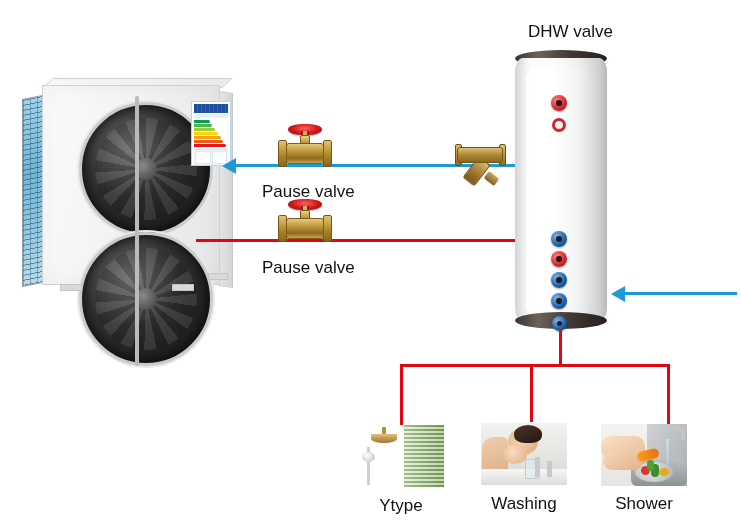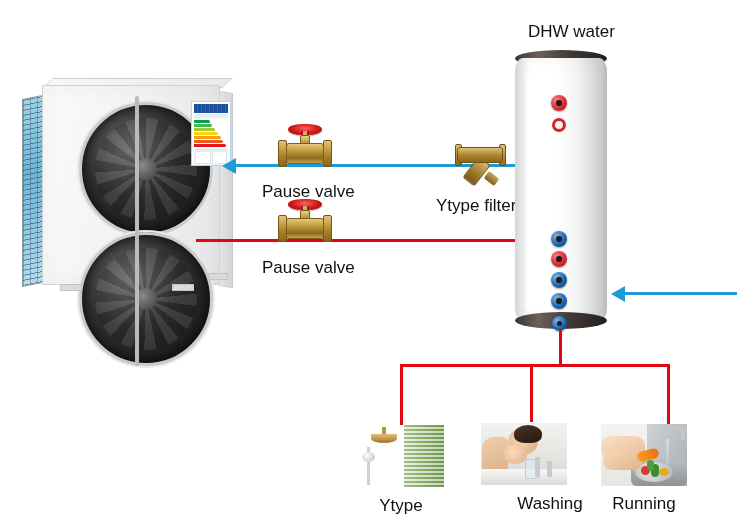--- a/index.html
+++ b/index.html
@@ -238,21 +238,20 @@
   </div>
   <div class="lbl" style="left:262px;top:258px;">Pause valve</div>
 
   <div id="ytype-filter">
     <div class="yf-nut-l"></div>
     <div class="yf-nut-r"></div>
     <div class="yf-leg"></div>
     <div class="yf-cap"></div>
     <div class="yf-main"></div>
   </div>
-  <div class="lbl" style="left:436px;top:196px;">Ytype filter</div>
 
   <div id="dhw-tank">
     <div class="tank-cap top"></div>
     <div class="tank-shell">
       <div class="tank-gloss"></div>
     </div>
     <div class="tank-cap bottom"></div>
 
     <div class="port port-red" style="left:36px;top:45px;width:16px;height:16px;">
         <div class="port-core"></div>
@@ -268,21 +267,21 @@
     <div class="port port-blue" style="left:36px;top:222px;width:16px;height:16px;">
         <div class="port-core"></div>
       </div>
     <div class="port port-blue" style="left:36px;top:243px;width:16px;height:16px;">
         <div class="port-core"></div>
       </div>
     <div class="port port-blue" style="left:37px;top:266px;width:15px;height:15px;">
         <div class="port-core"></div>
       </div>
   </div>
-  <div class="lbl" style="left:528px;top:22px;">DHW water</div>
+  <div class="lbl" style="left:528px;top:22px;">DHW valve</div>
 
   <div class="pipe-h blue" style="left:625px;top:292px;width:112px;"></div>
   <div class="arrow arrow-left-blue" style="left:611px;top:286px;"></div>
 
   <div class="pipe-v red" style="left:559px;top:330px;height:36px;"></div>
   <div class="pipe-h red" style="left:400px;top:364px;width:270px;"></div>
   <div class="pipe-v red" style="left:400px;top:364px;height:62px;"></div>
   <div class="pipe-v red" style="left:530px;top:364px;height:58px;"></div>
   <div class="pipe-v red" style="left:667px;top:364px;height:62px;"></div>
 
@@ -300,33 +299,33 @@
     <div class="wa-bg"></div>
     <div class="wa-torso"></div>
     <div class="wa-head"></div>
     <div class="wa-hair"></div>
     <div class="wa-hands"></div>
     <div class="wa-sink"></div>
     <div class="wa-glass"></div>
     <div class="wa-tap"></div>
     <div class="wa-tap2"></div>
   </div>
-  <div class="cap" style="left:495px;top:494px;">Washing</div>
+  <div class="cap" style="left:469px;top:494px;">Washing</div>
 
   <div class="photo" style="left:601px;top:424px;">
     <div class="ki-bg"></div>
     <div class="ki-counter"></div>
     <div class="ki-sink"></div>
     <div class="ki-bowl"></div>
     <div class="ki-veg" style="left:40px;top:42px;width:9px;height:9px;background:#d63b2a;"></div>
     <div class="ki-veg" style="left:50px;top:40px;width:8px;height:13px;background:#3d8c2f;border-radius:4px;"></div>
     <div class="ki-veg" style="left:58px;top:44px;width:10px;height:8px;background:#e8a81c;"></div>
     <div class="ki-veg" style="left:46px;top:36px;width:7px;height:11px;background:#4ea037;border-radius:4px;"></div>
     <div class="ki-arm"></div>
     <div class="ki-arm2"></div>
     <div class="ki-carrot"></div>
     <div class="ki-faucet"></div>
     <div class="ki-faucet2"></div>
     <div class="ki-water"></div>
   </div>
-  <div class="cap" style="left:589px;top:494px;">Running</div>
+  <div class="cap" style="left:589px;top:494px;">Shower</div>
 
 </div>
 
 </body></html>

